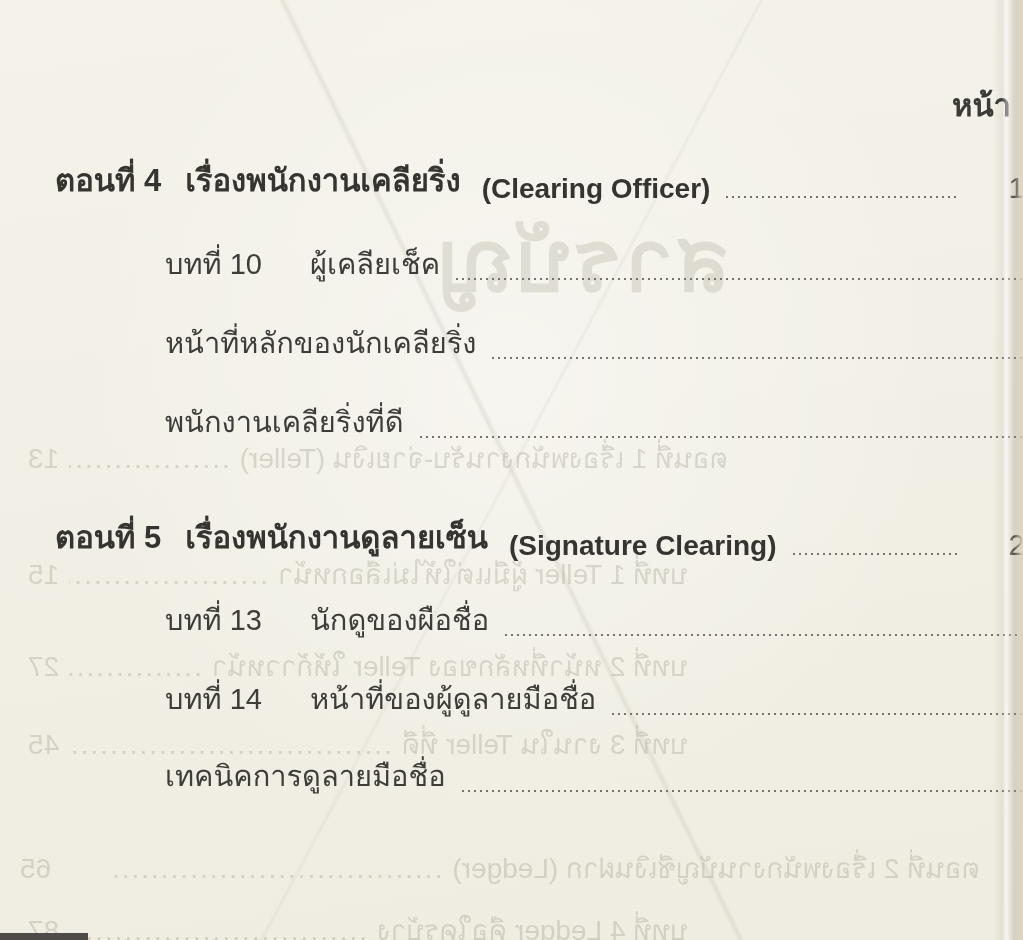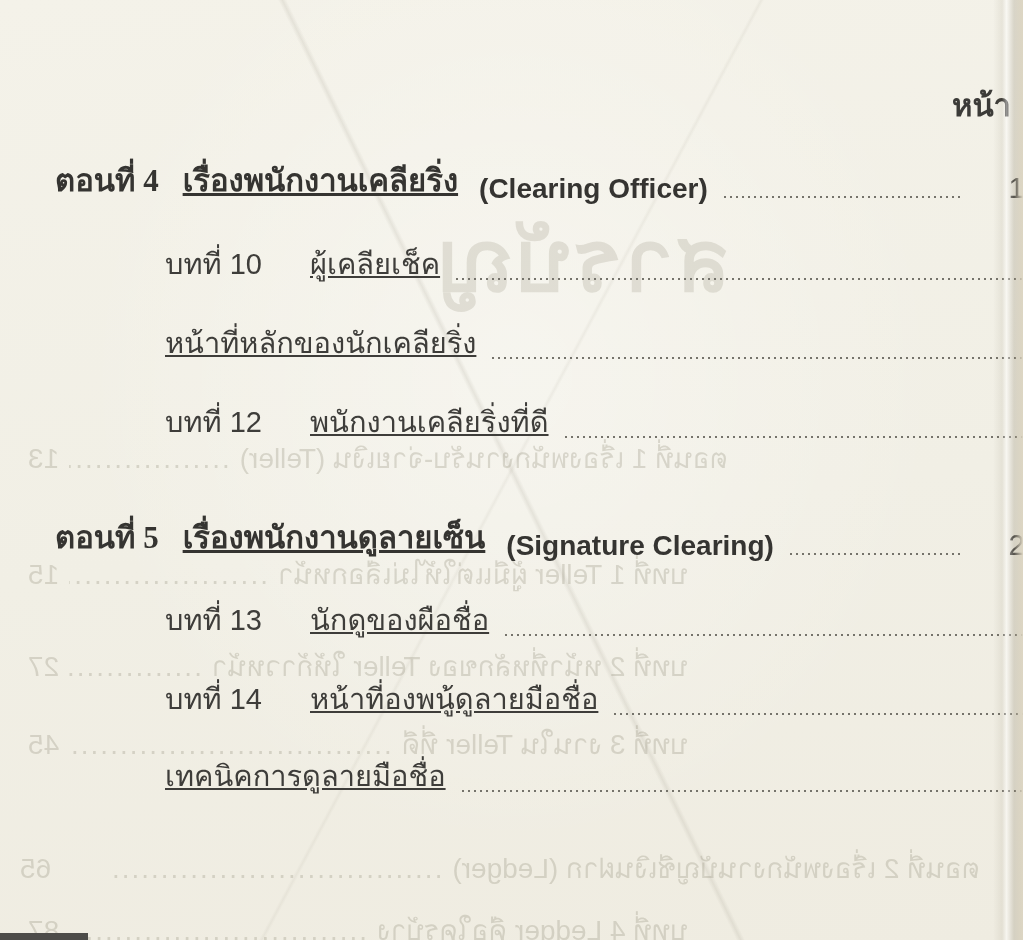--- a/index.html
+++ b/index.html
@@ -57,23 +57,23 @@
   .hdr {
     position: absolute; top: 80px; right: 12px;
     font-size: 31px; font-weight: bold; color: #3c3b38;
   }
   .row {
     position: absolute; left: 0; width: 1023px;
     display: flex; align-items: flex-end;
     color: #3e3d3a;
   }
   .row .lbl { white-space: nowrap; }
-  .row .ttl { white-space: nowrap; text-decoration: underline; }
+  .row .ttl { white-space: nowrap; }
   .row.section { padding-left: 55px; font-weight: bold; font-size: 31px; color: #353431; }
-  .row.section .lbl { margin-right: 24px; font-family: Liberation Serif, serif; }
+  .row.section .lbl { margin-right: 24px; }
   .row.section .ttl-en { margin-left: 21px; font-size: 28px; white-space: nowrap; }
   .row.chapter { padding-left: 165px; font-size: 29px; }
   .row.chapter .lbl { width: 145px; flex-shrink: 0; }
   .leader {
     flex: 1 1 auto; height: 3px; margin: 0 8px 7px 16px; min-width: 30px;
     background: repeating-linear-gradient(to right, #75736b 0 2px, transparent 2px 6px);
     background-position: 0 bottom; background-size: 100% 2px; background-repeat: no-repeat;
   }
   .pagenum {
     flex-shrink: 0; width: 92px; padding-right: 18px;
@@ -139,21 +139,20 @@
 
   </div>
 
   <div class="row chapter" style="top:320px;">
     <span class="ttl">หน้าที่หลักของนักเคลียริ่ง</span>
     <span class="leader"></span>
 
   </div>
 
   <div class="row chapter" style="top:399px;">
-    <span class="lbl">บทที่ 12</span>
     <span class="ttl">พนักงานเคลียริ่งที่ดี</span>
     <span class="leader"></span>
 
   </div>
 
   <div class="row section" style="top:512px;">
     <span class="lbl">ตอนที่ 5</span>
     <span class="ttl">เรื่องพนักงานดูลายเซ็น</span>
     <span class="ttl-en">(Signature  Clearing)</span>
     <span class="leader"></span>
@@ -162,21 +161,21 @@
 
   <div class="row chapter" style="top:597px;">
     <span class="lbl">บทที่ 13</span>
     <span class="ttl">นักดูของผือชื่อ</span>
     <span class="leader"></span>
 
   </div>
 
   <div class="row chapter" style="top:676px;">
     <span class="lbl">บทที่ 14</span>
-    <span class="ttl">หน้าที่องพนู้ดูลายมือชื่อ</span>
+    <span class="ttl">หน้าที่ของผู้ดูลายมือชื่อ</span>
     <span class="leader"></span>
 
   </div>
 
   <div class="row chapter" style="top:753px;">
     <span class="ttl">เทคนิคการดูลายมือชื่อ</span>
     <span class="leader"></span>
 
   </div>
 

